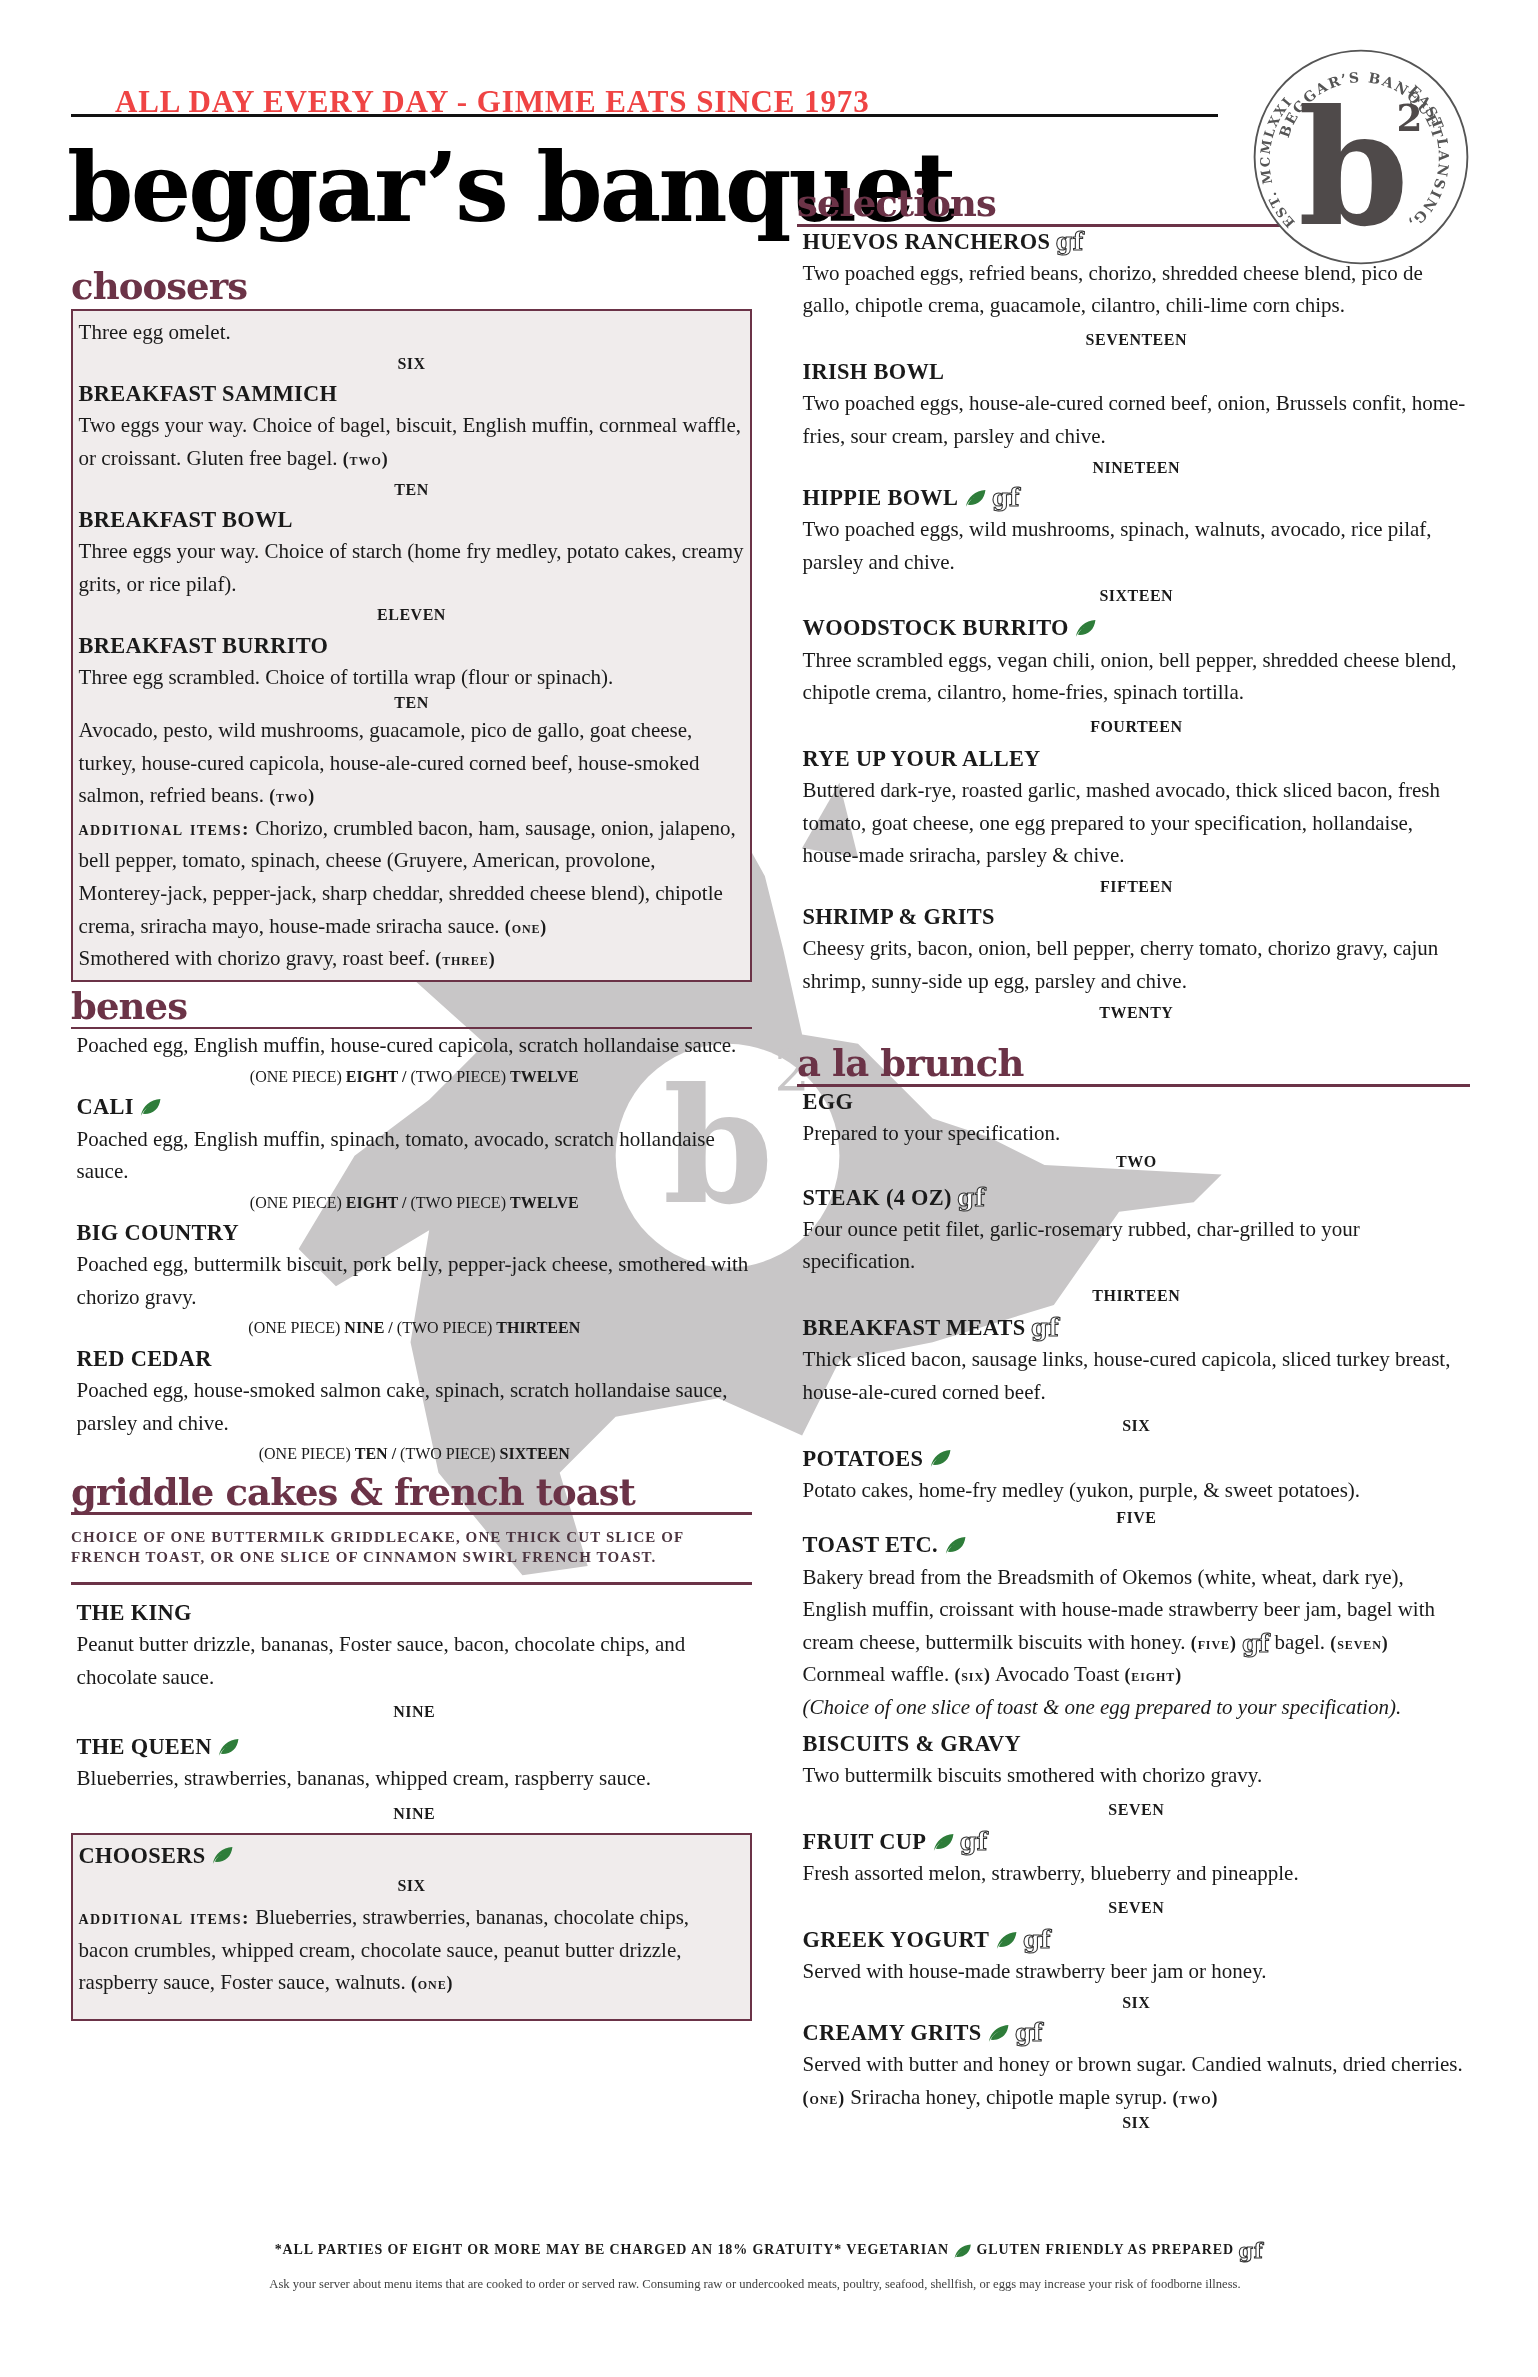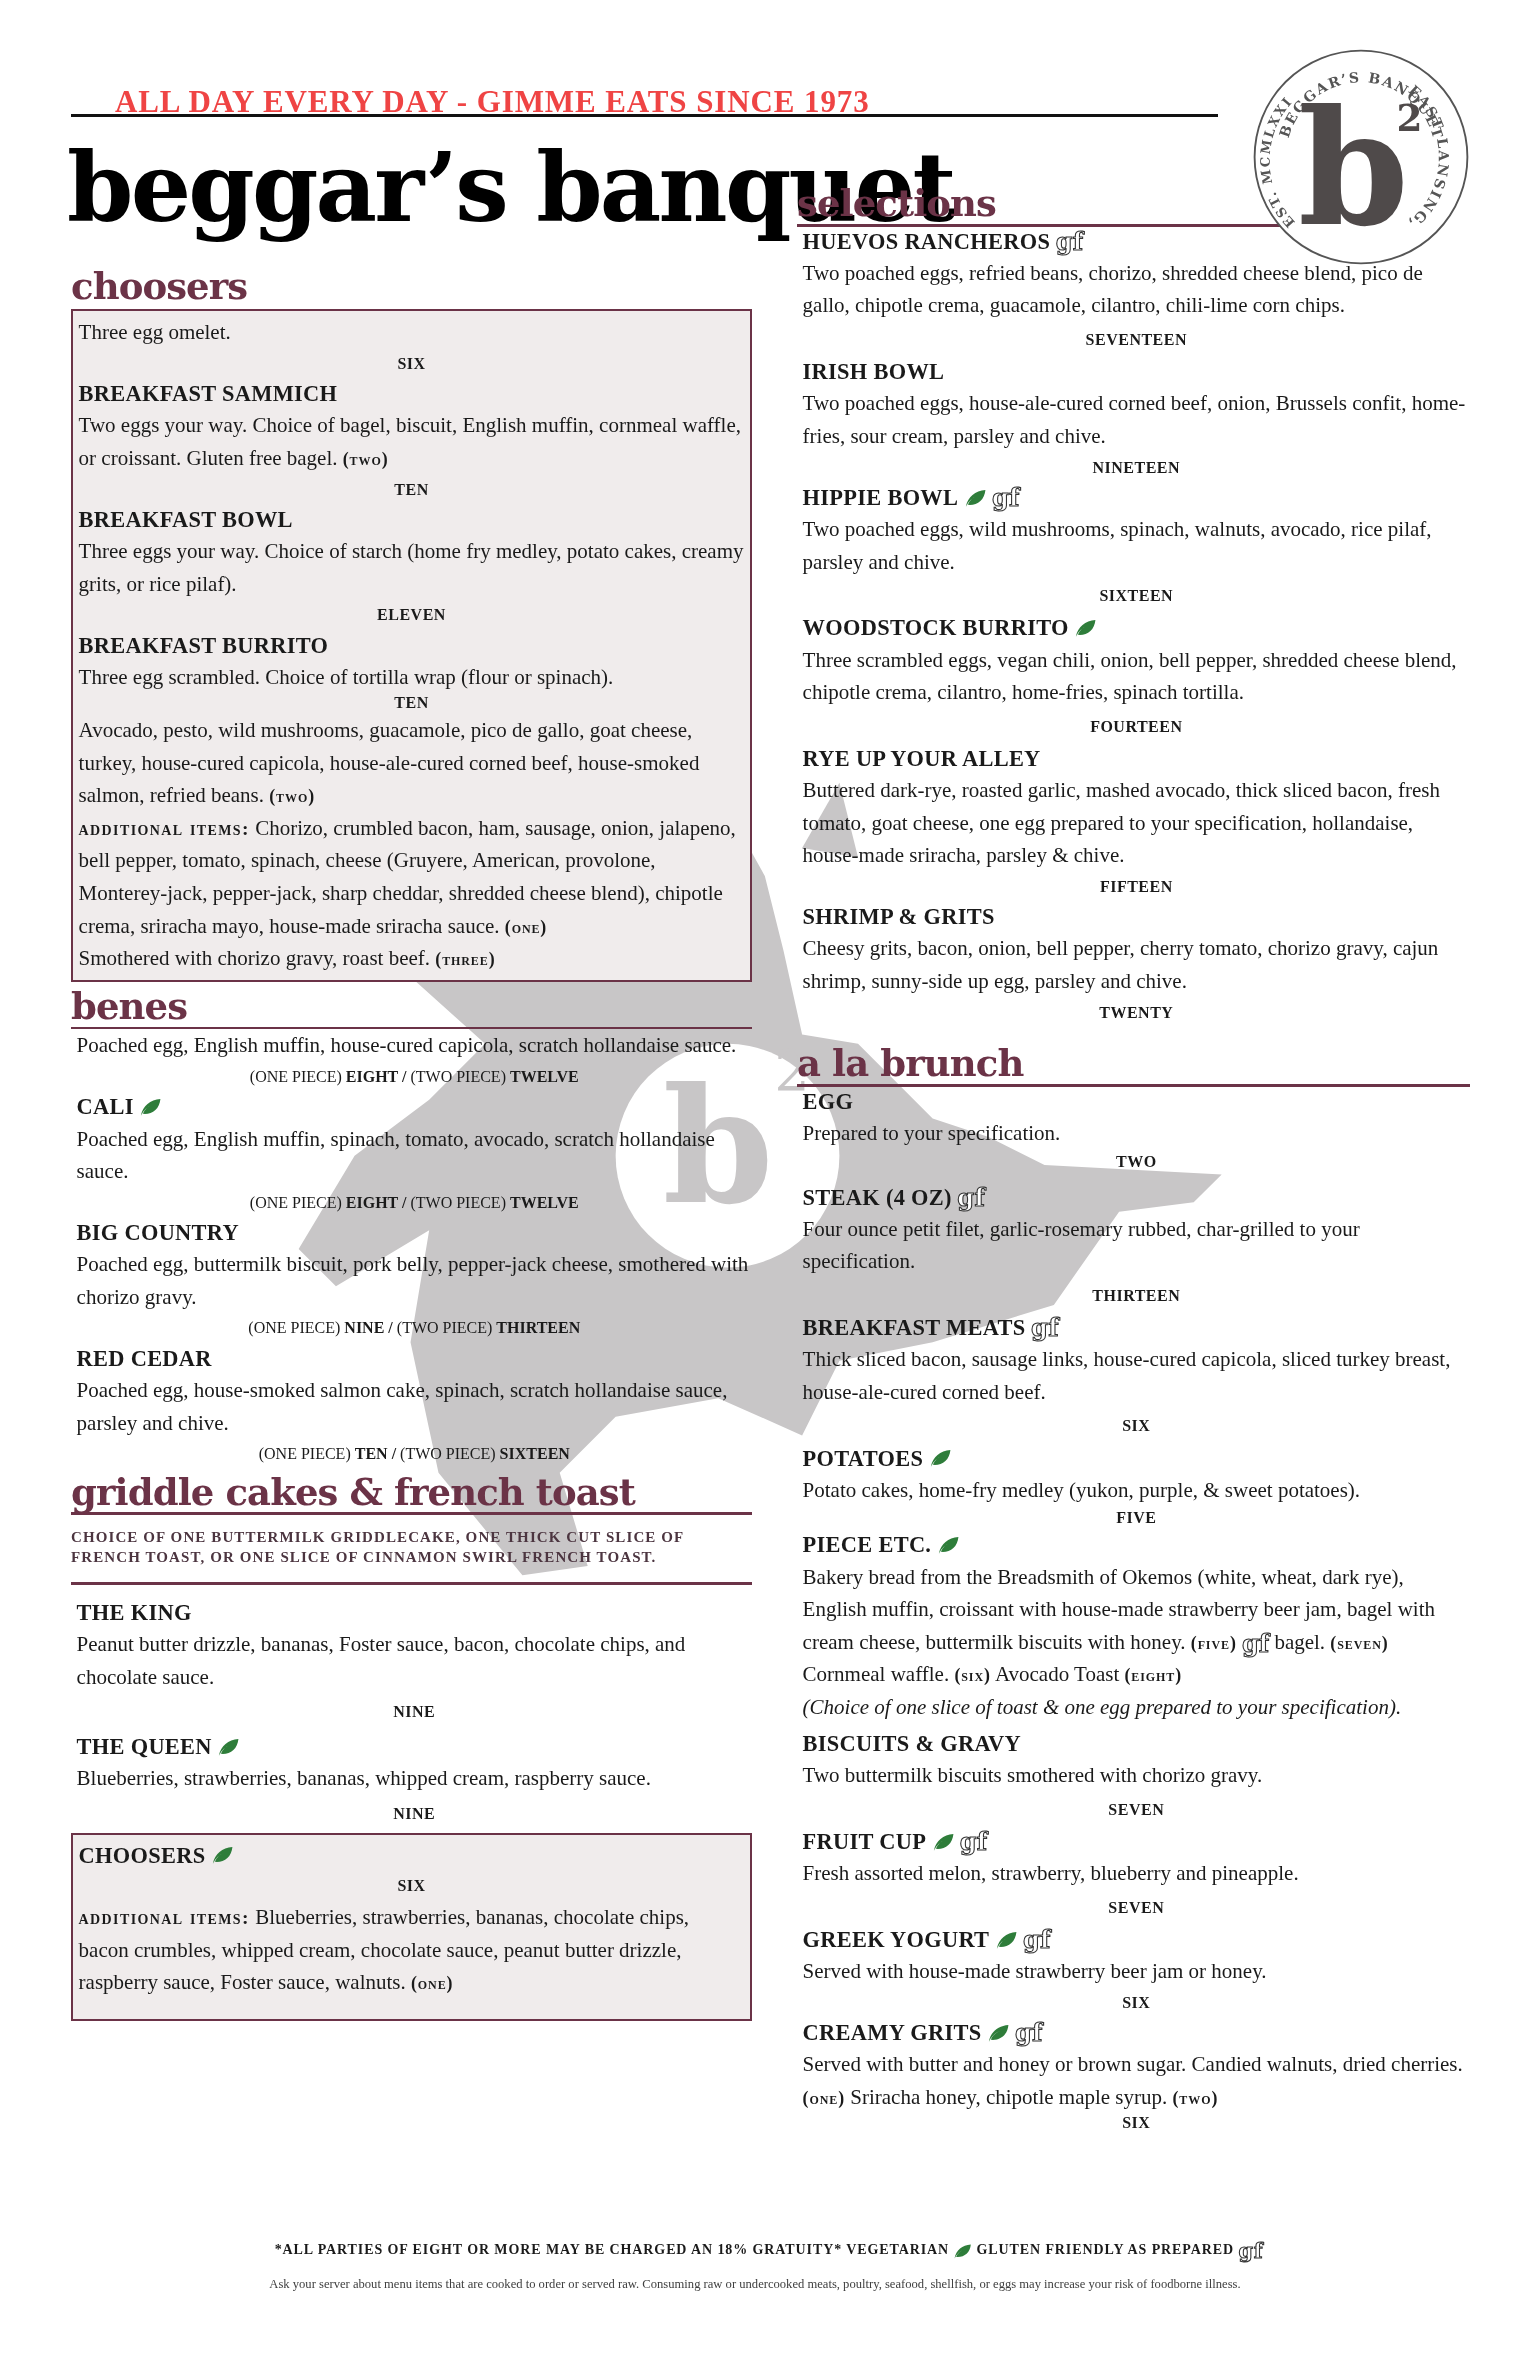--- a/index.html
+++ b/index.html
@@ -282,21 +282,21 @@
             <span>POTATOES</span>
           <svg class="icon-leaf" viewBox="0 0 24 20">
               <path d="M2 19 C4 8 12 2 23 1 C22 12 14 18 4 17 C6 12 10 9 15 7 C9 9 5 13 2 19 Z" fill="#2e7d3a"></path>
             </svg>
         </div>
         <div class="item-desc">Potato cakes, home-fry medley (yukon, purple, &amp; sweet potatoes).</div>
         <div class="price" style="line-height:1.5;">FIVE</div>
       </div>
       <div>
         <div class="item-name">
-            <span>PIECE ETC.</span>
+            <span>TOAST ETC.</span>
           <svg class="icon-leaf" viewBox="0 0 24 20">
               <path d="M2 19 C4 8 12 2 23 1 C22 12 14 18 4 17 C6 12 10 9 15 7 C9 9 5 13 2 19 Z" fill="#2e7d3a"></path>
             </svg>
         </div>
         <div class="item-desc">
           <span>Bakery bread from the Breadsmith of Okemos (white, wheat, dark rye), English muffin, croissant with house-made strawberry beer jam, bagel with cream cheese, buttermilk biscuits with honey. </span><span class="sc">(FIVE)</span>
           <span class="icon-gf">gf</span><span> bagel. </span><span class="sc">(SEVEN)</span><span> Cornmeal waffle. </span><span class="sc">(SIX)</span><span> Avocado Toast </span><span class="sc">(EIGHT)</span>
         </div>
         <div class="item-desc italic">(Choice of one slice of toast &amp; one egg prepared to your specification).</div>
       </div>

